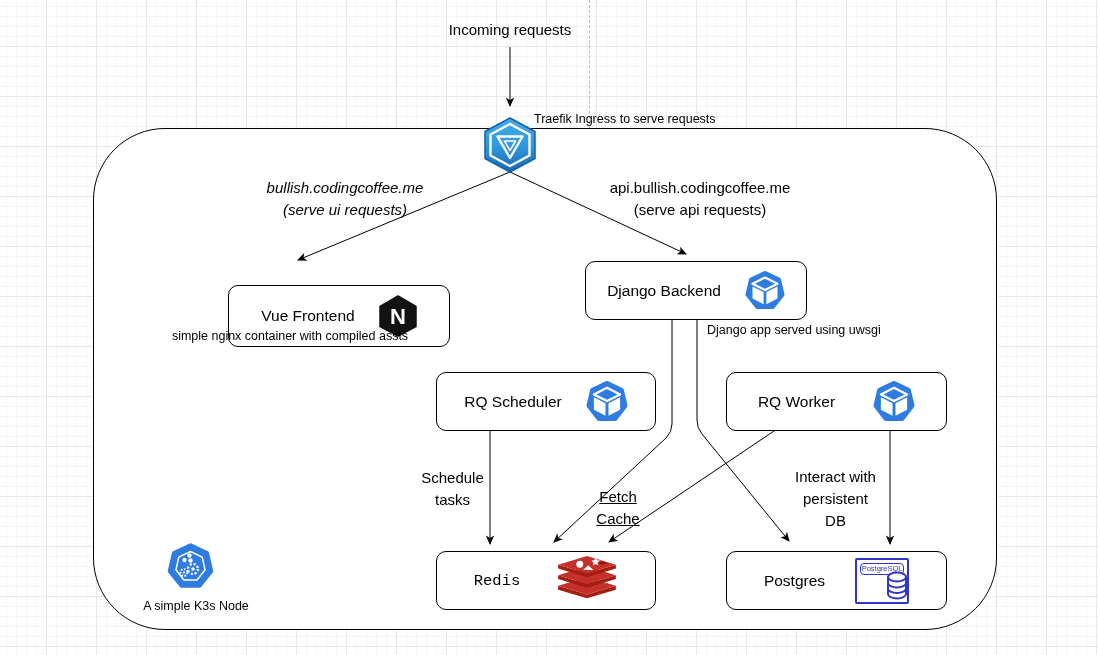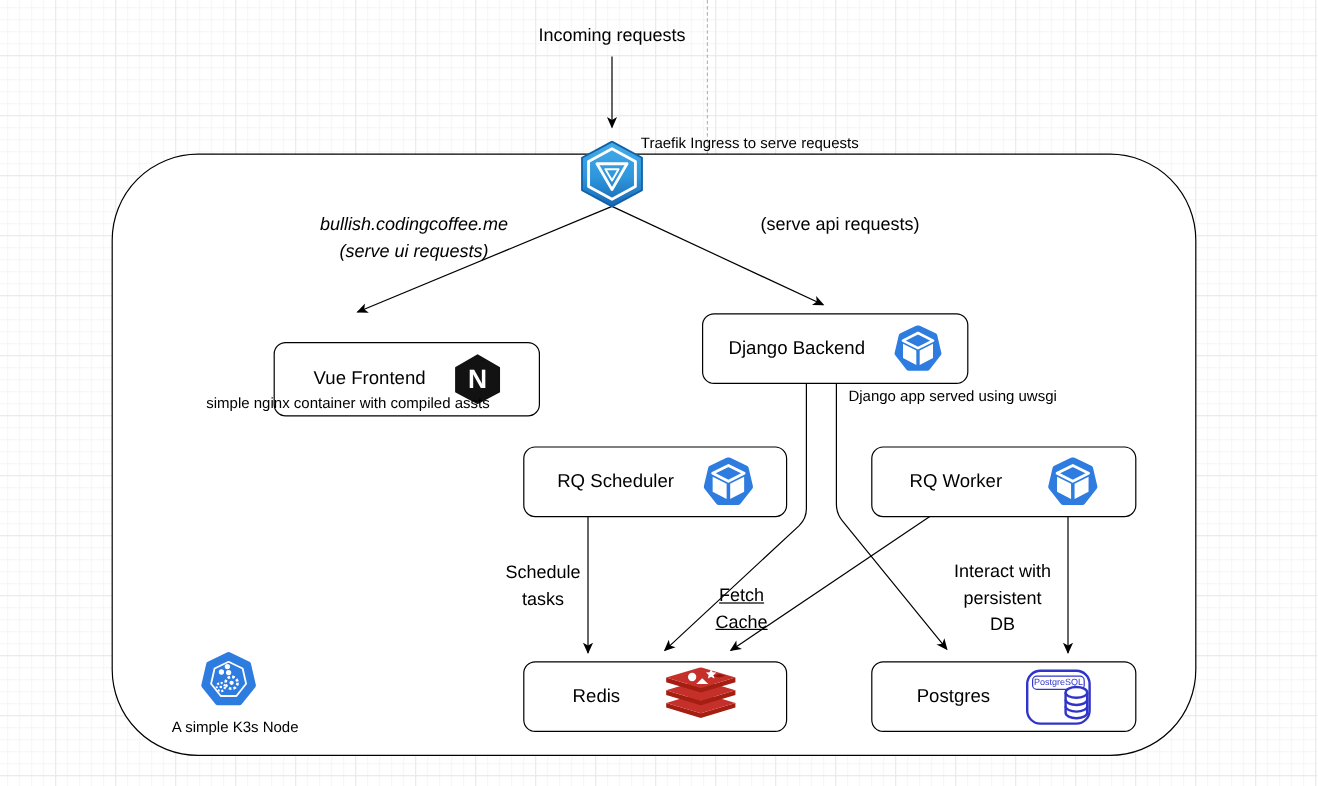--- a/index.html
+++ b/index.html
@@ -25,21 +25,21 @@
     position:absolute; background:#fff; border:1px solid #000; border-radius:10px;
     display:flex; align-items:center; justify-content:center; gap:24px;
     font-size:15.5px; white-space:nowrap;
   }
   .icon-abs { position:absolute; }
   .label { position:absolute; text-align:center; font-size:15px; line-height:22px; white-space:nowrap; }
   .caption { position:absolute; font-size:12.5px; line-height:15px; white-space:nowrap; }
   .label div, .caption div { white-space:nowrap; }
   .pg-icon {
     position:relative; width:54px; height:46px; flex:0 0 auto;
-    border:2px solid #3034C8; border-radius:12px; background:#fff; box-sizing:border-box;
+    border:2px solid #3034C8; border-radius:2px; background:#fff; box-sizing:border-box;
   }
   .pg-tab {
     margin:3px 3px 0 3px; border:1px solid #3034C8; border-radius:4px;
     font-size:7.5px; line-height:10px; text-align:center; color:#3034C8;
     font-family:"Liberation Sans",sans-serif;
   }
   .pg-cyl { position:absolute; right:-2px; bottom:1px; }
 </style>
 </head>
 <body>
@@ -115,21 +115,21 @@
   <div class="node" style="left:726px; top:372px; width:219px; height:57px; gap:38px;">
     <span>RQ Worker</span>
     <svg width="42" height="42" viewBox="0 0 40 40">
       <polygon points="20,2.5 33.6,9 37,23.5 27.6,35.5 12.4,35.5 3,23.5 6.4,9" fill="#2E7CDF" stroke="#2E7CDF" stroke-width="5" stroke-linejoin="round"></polygon>
       <path d="M20,6.5 L32.5,12.8 L20,19.1 L7.5,12.8 Z" fill="none" stroke="#fff" stroke-width="2.2" stroke-linejoin="round"></path>
       <path d="M7.5,15.5 L18.6,21.1 L18.6,33.2 L7.5,27.4 Z" fill="#fff"></path>
       <path d="M32.5,15.5 L21.4,21.1 L21.4,33.2 L32.5,27.4 Z" fill="#fff"></path>
     </svg>
   </div>
 
-  <div class="node" style="left:436px; top:551px; width:218px; height:57px; gap:36px;">
+  <div class="node" style="left:436px; top:551px; width:218px; height:57px; gap:36px;font-family:Liberation Mono, monospace;">
     <span>Redis</span>
     <svg width="62" height="50" viewBox="0 0 64 52">
       <g>
         <path d="M2,31 L32,40 L62,31 L62,35 L32,44 L2,35 Z" fill="#A41E11"></path>
         <path d="M32,22 L62,31 L32,40 L2,31 Z" fill="#C6302B"></path>
         <path d="M2,20 L32,29 L62,20 L62,24 L32,33 L2,24 Z" fill="#A41E11"></path>
         <path d="M32,11 L62,20 L32,29 L2,20 Z" fill="#C6302B"></path>
         <path d="M2,9 L32,18 L62,9 L62,13 L32,22 L2,13 Z" fill="#A41E11"></path>
         <path d="M32,0 L62,9 L32,18 L2,9 Z" fill="#C6302B"></path>
       </g>
@@ -170,20 +170,21 @@
   <div class="label" style="left:400px; top:19px; width:220px;">Incoming requests</div>
 
   <div class="caption" style="left:534px; top:112px;">Traefik Ingress to serve requests</div>
 
   <div class="label" style="left:225px; top:177px; width:240px;font-style:italic;">
     <div>bullish.codingcoffee.me</div>
     <div>(serve ui requests)</div>
   </div>
 
   <div class="label" style="left:580px; top:177px; width:240px;">
+    <div>api.bullish.codingcoffee.me</div>
     <div>(serve api requests)</div>
   </div>
 
   <div class="caption" style="left:150px; top:329px; width:280px; text-align:center;">simple nginx container with compiled assts</div>
 
   <div class="caption" style="left:707px; top:323px;">Django app served using uwsgi</div>
 
   <div class="label" style="left:400px; top:467px; width:105px;">
     <div>Schedule</div>
     <div>tasks</div>

